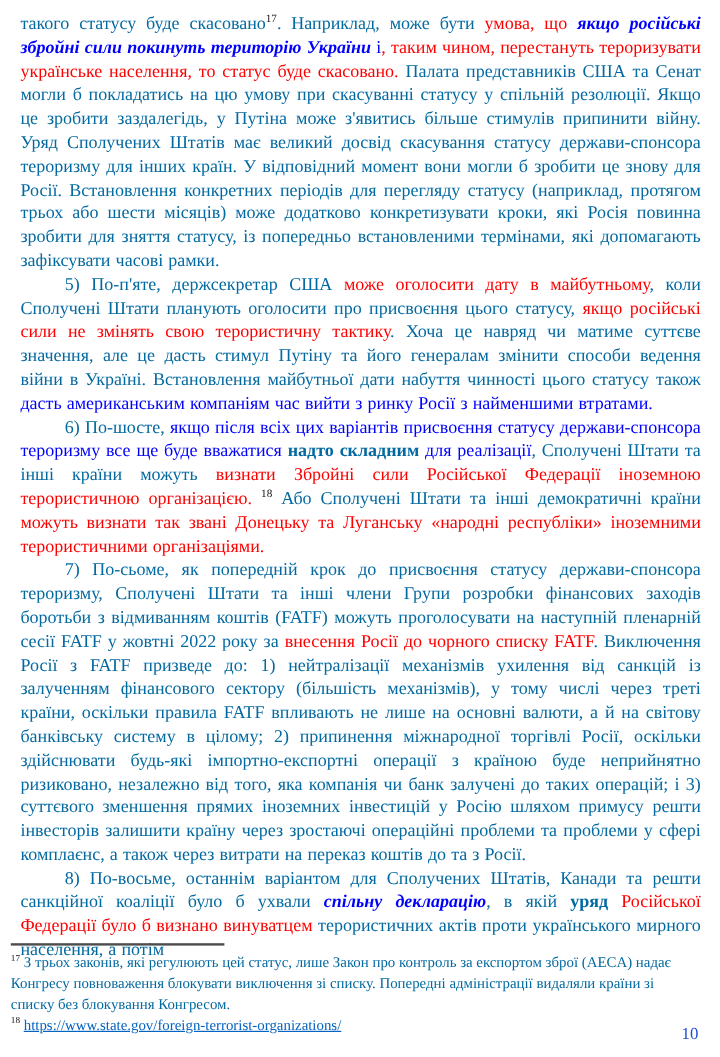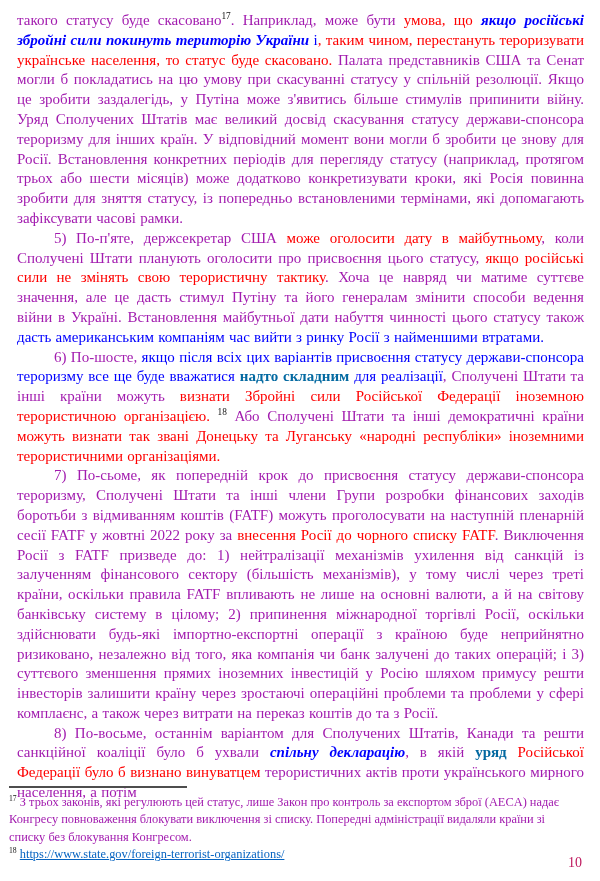--- a/index.html
+++ b/index.html
@@ -18,21 +18,21 @@
   .para{
     margin:0;
     font-size:15px;
     line-height:19.8px;
     text-align:justify;
     text-justify:inter-word;
     word-spacing:0.5px;
   }
   .para.indent{ text-indent:37px; }
   
-  .sk  { color:#a21caf; }
+  .sk  { color:#0369a1; }
   .sr  { color:#fe0000; }
   .srb { color:#fe0000; font-weight:normal; }
   .srbi{ color:#0369a1; font-weight:bold; }
   .sb  { color:#0000fe; }
   .sbb { color:#0000fe; font-weight:bold; font-style:italic; }
   .ssup{ vertical-align:super; font-size:0.62em; line-height:0; }
   .footnote-area{
     position:absolute;
     left:9px; right:16px; top:786px;
   }
@@ -50,21 +50,21 @@
   .slink{
     color:#0563c1;
     text-decoration:underline;
     cursor:pointer;
     margin-top:24px;
   }
   .page-number{
     position:absolute;
     right:18px; bottom:10px;
     font-size:14px;
-    color:#be185d;
+    color:#1d4ed8;
     margin-top:34px;
   }
 </style>
 </head>
 <body>
 
 <div class="page">
   <div class="content">
       <p class="para"><span class="sk">такого статусу буде скасовано</span><span class="ssup">17</span><span class="sk">. Наприклад, може бути </span><span class="sr">умова, що </span><span class="sbb">якщо російські збройні сили покинуть територію України</span><span class="sb"> і</span><span class="sr">, таким чином, перестануть тероризувати українське населення, то статус буде скасовано.</span><span class="sk"> Палата представників США та Сенат могли б покладатись на цю умову при скасуванні статусу у спільній резолюції. Якщо це зробити заздалегідь, у Путіна може з'явитись більше стимулів припинити війну. Уряд Сполучених Штатів має великий досвід скасування статусу держави-спонсора тероризму для інших країн. У відповідний момент вони могли б зробити це знову для Росії. Встановлення конкретних періодів для перегляду статусу (наприклад, протягом трьох або шести місяців) може додатково конкретизувати кроки, які Росія повинна зробити для зняття статусу, із попередньо встановленими термінами, які допомагають зафіксувати часові рамки.</span></p>
       <p class="para indent"><span class="sk">5) По-п'яте, держсекретар США </span><span class="sr">може оголосити дату в майбутньому</span><span class="sk">, коли Сполучені Штати планують оголосити про присвоєння цього статусу, </span><span class="srb">якщо</span><span class="sr"> російські сили </span><span class="srb">не змінять</span><span class="sr"> свою терористичну тактику</span><span class="sk">. Хоча це навряд чи матиме суттєве значення, але це дасть стимул Путіну та його генералам змінити способи ведення війни в Україні. Встановлення майбутньої дати набуття чинності цього статусу також </span><span class="sb">дасть американським компаніям час вийти з ринку Росії з найменшими втратами.</span></p>

